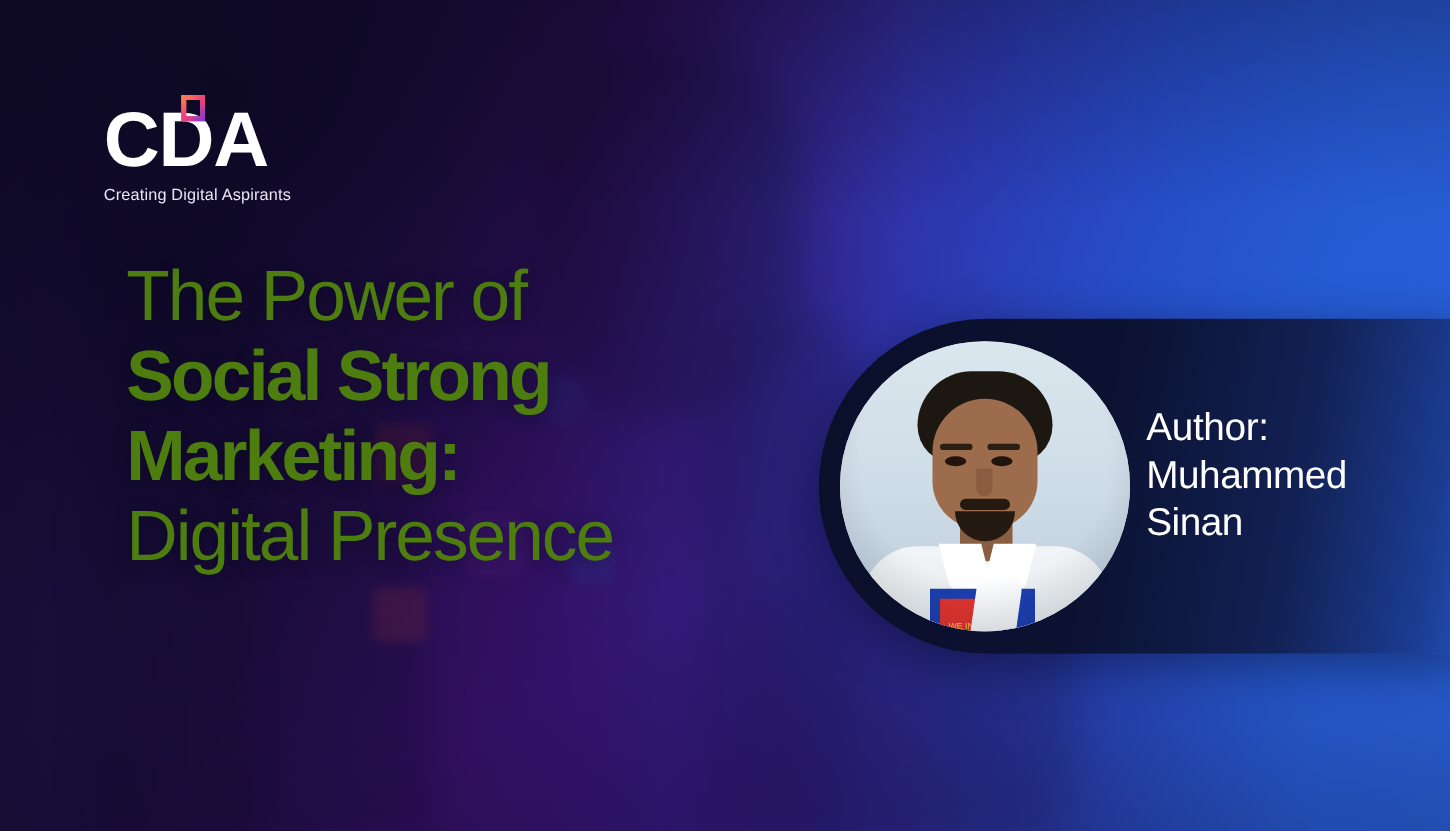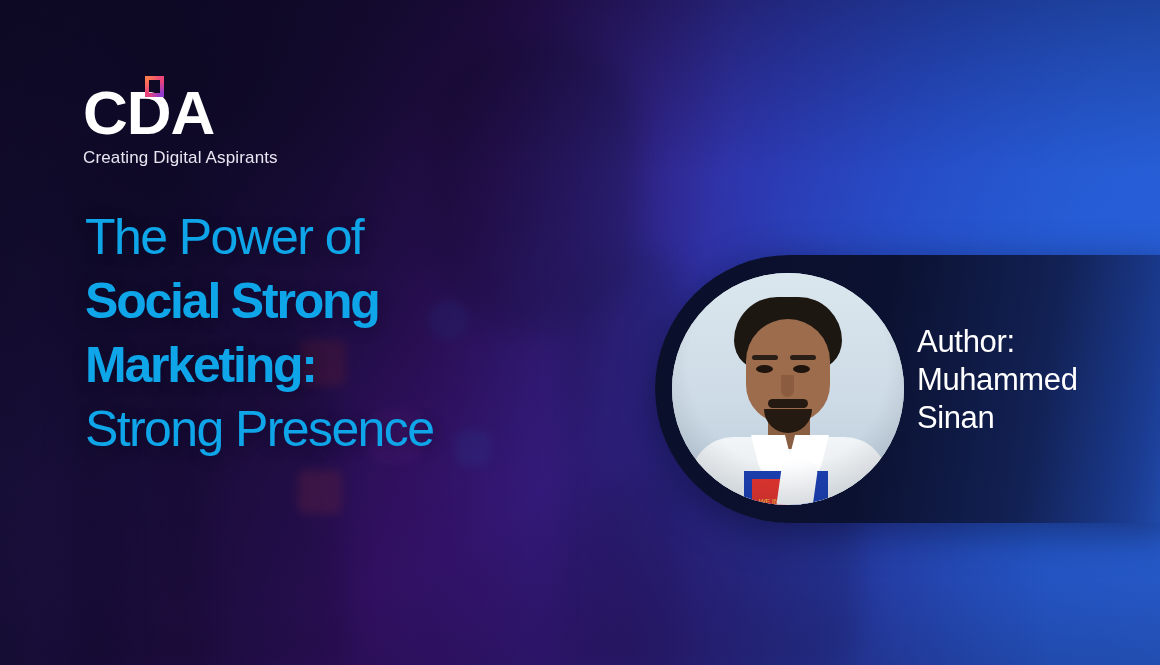--- a/index.html
+++ b/index.html
@@ -98,39 +98,40 @@
   .logo-square::after {
     content: "";
     position: absolute;
     inset: -4px;
     border: 4px solid;
     border-image: linear-gradient(135deg, #ff7a4d 0%, #e8407f 55%, #8d3bd1 100%) 1;
     box-sizing: border-box;
   }
   .logo-tagline {
     margin-top: 4px;
-    font-size: 17px;
+    font-size: 13px;
     color: #e9e6f2;
     letter-spacing: 0.15px;
   }
 
   
   .headline {
     position: absolute;
     left: 85px;
     top: 205px;
     width: 620px;
   }
   .hl-line {
-    color: #0ea5e9;
-    font-size: 50px;
+    color: #4d7c0f;
+    font-size: 57px;
     line-height: 64px;
     letter-spacing: -1.6px;
     white-space: nowrap;
     text-shadow: 0 2px 14px rgba(10,6,30,0.45);
+    margin-left: 16px;
   }
   .hl-light { font-weight: normal; }
   .hl-bold  { font-weight: bold; letter-spacing: -2.2px; }
 
   
   .author-panel {
     position: absolute;
     left: 655px;
     top: 255px;
     width: 520px;
@@ -295,21 +296,21 @@
       <span class="logo-word">CDA</span>
       <span class="logo-square"></span>
     </div>
     <div class="logo-tagline">Creating Digital Aspirants</div>
   </div>
 
   <div class="headline">
     <div class="hl-line hl-light">The Power of</div>
     <div class="hl-line hl-bold">Social Strong</div>
     <div class="hl-line hl-bold">Marketing:</div>
-    <div class="hl-line hl-light">Strong Presence</div>
+    <div class="hl-line hl-light">Digital Presence</div>
   </div>
 
   <div class="author-panel">
 
     <div class="avatar">
       <div class="sky"></div>
       <div class="shirt"></div>
       <div class="neck"></div>
       <div class="hair"></div>
       <div class="face"></div>

